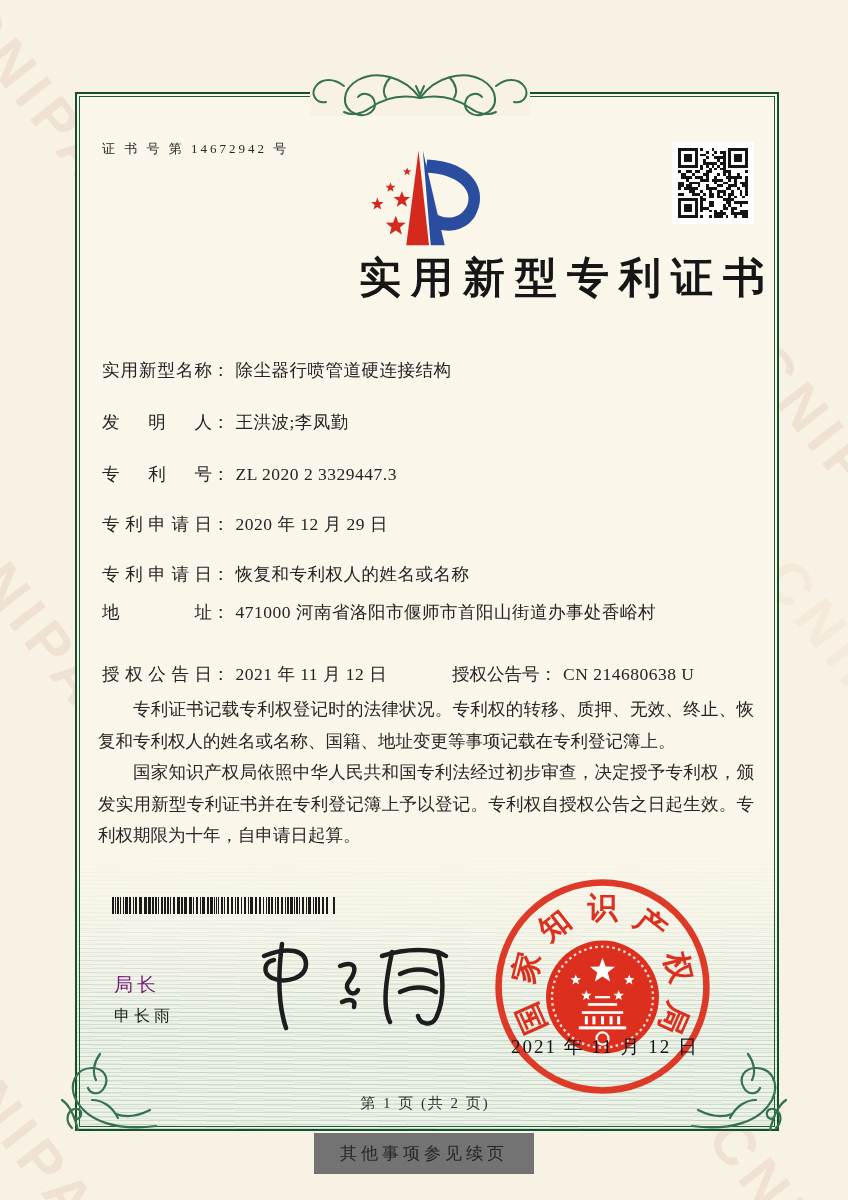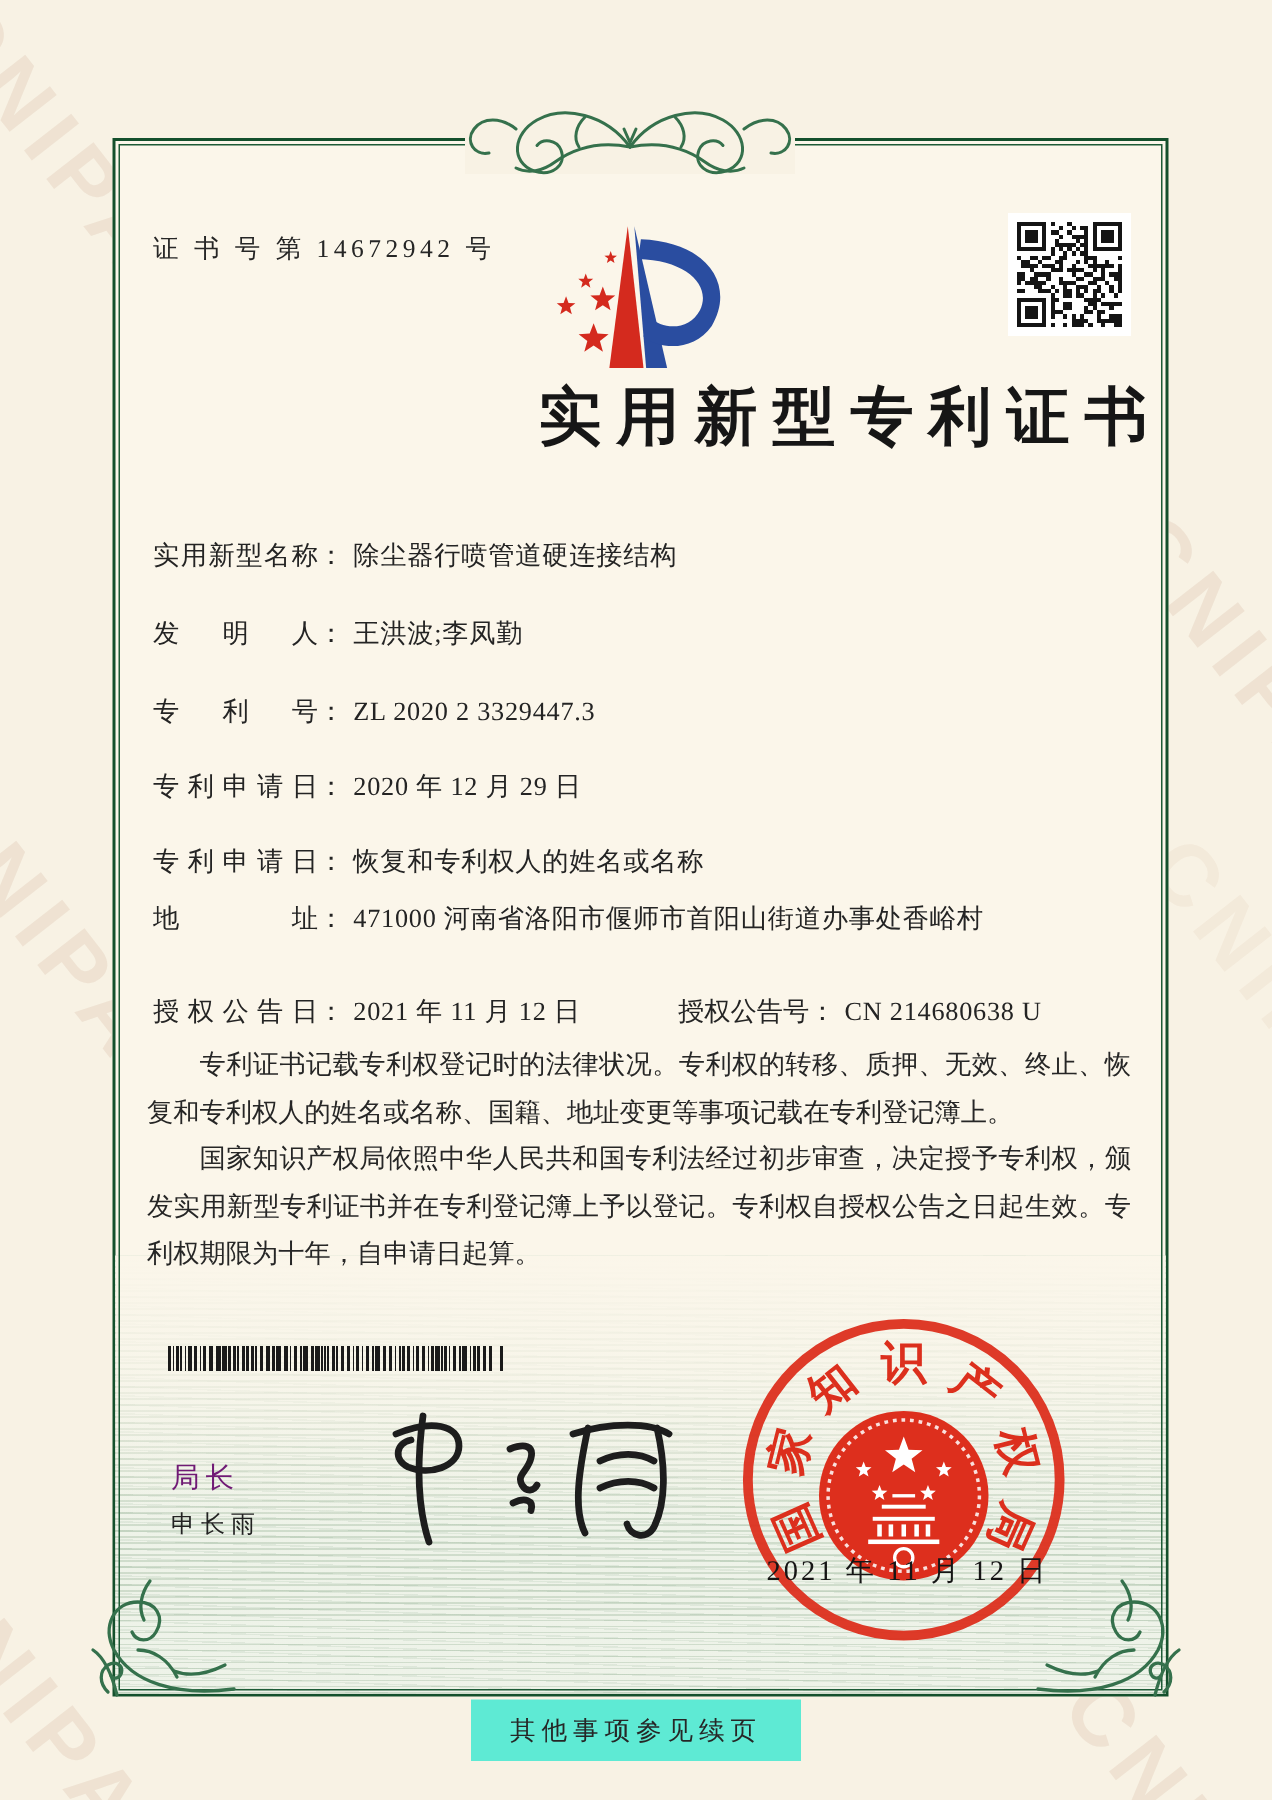--- a/index.html
+++ b/index.html
@@ -23,21 +23,21 @@
       repeating-linear-gradient(0deg, rgba(118,158,124,0.25) 0 1px, rgba(238,243,233,0.9) 1px 4px),
       #edf1e6;}
   .waves::after{content:'';position:absolute;inset:0;
     background:linear-gradient(180deg,#fbf6ea 0%,rgba(251,246,234,0.75) 26%,rgba(251,246,234,0) 62%);}
 
   .orn{position:absolute;z-index:6;}
   .orn svg{display:block;}
 
   .content{position:absolute;inset:0;z-index:7;}
 
-  .cert-no{position:absolute;left:102px;top:154px;font-size:17px;letter-spacing:3px;color:#262626;}
+  .cert-no{position:absolute;left:102px;top:140px;font-size:13px;letter-spacing:3px;color:#262626;}
 
   .logo{position:absolute;left:352px;top:144px;width:140px;height:108px;}
   .qr{position:absolute;left:672px;top:142px;width:70px;height:70px;background:#fff;padding:6px;}
 
   .title{position:absolute;left:75px;top:250px;width:700px;text-align:right;
          font-size:42px;font-weight:bold;letter-spacing:10px;color:#161616;}
 
   .frow{position:absolute;left:102px;width:660px;font-size:17.5px;color:#242424;white-space:nowrap;}
   .flabel{display:inline-block;width:110px;text-align:justify;text-align-last:justify;vertical-align:top;}
   .colon{margin-right:6px;}
@@ -57,21 +57,21 @@
   .sig{position:absolute;left:248px;top:926px;width:210px;height:110px;}
 
   .seal{position:absolute;left:490px;top:874px;width:225px;height:225px;}
   .seal-date{position:absolute;left:505px;top:1034px;width:200px;text-align:center;
              font-size:19px;letter-spacing:2px;color:#151515;font-weight:500;}
 
   .pagenum{position:absolute;left:75px;top:1094px;width:700px;text-align:center;
            font-size:15px;letter-spacing:2px;color:#333;}
 
   .footnote{position:absolute;left:0;top:1133px;width:848px;text-align:center;}
-  .footnote span{display:inline-block;background:#5eead4;padding:9px 26px;font-size:17px;
+  .footnote span{display:inline-block;background:#737373;padding:9px 26px;font-size:17px;
                  letter-spacing:4px;color:#262626;}
 </style>
 </head>
 <body>
 
 <div class="page">
 
   <div class="wm" style="left:-6px;top:-14px;">CNIPA</div>
   <div class="wm light" style="left:486px;top:126px;">CNIPA</div>
   <div class="wm" style="left:786px;top:330px;">CNIPA</div>
@@ -621,19 +621,20 @@
             <rect x="118.5" y="141" width="3" height="8"></rect>
             <rect x="126" y="141" width="3" height="8"></rect>
             <rect x="88" y="151" width="47" height="3"></rect>
           </g>
           <circle cx="111.5" cy="163" r="6" fill="none" stroke="#fff" stroke-width="2.2"></circle>
         </g>
       </svg>
     </div>
     <div class="seal-date">2021 年 11 月 12 日</div>
 
+    <div class="pagenum">第 1 页 (共 2 页)</div>
 
     <div class="footnote">
       <span>其他事项参见续页</span>
     </div>
 
   </div>
 </div>
 
 </body></html>

